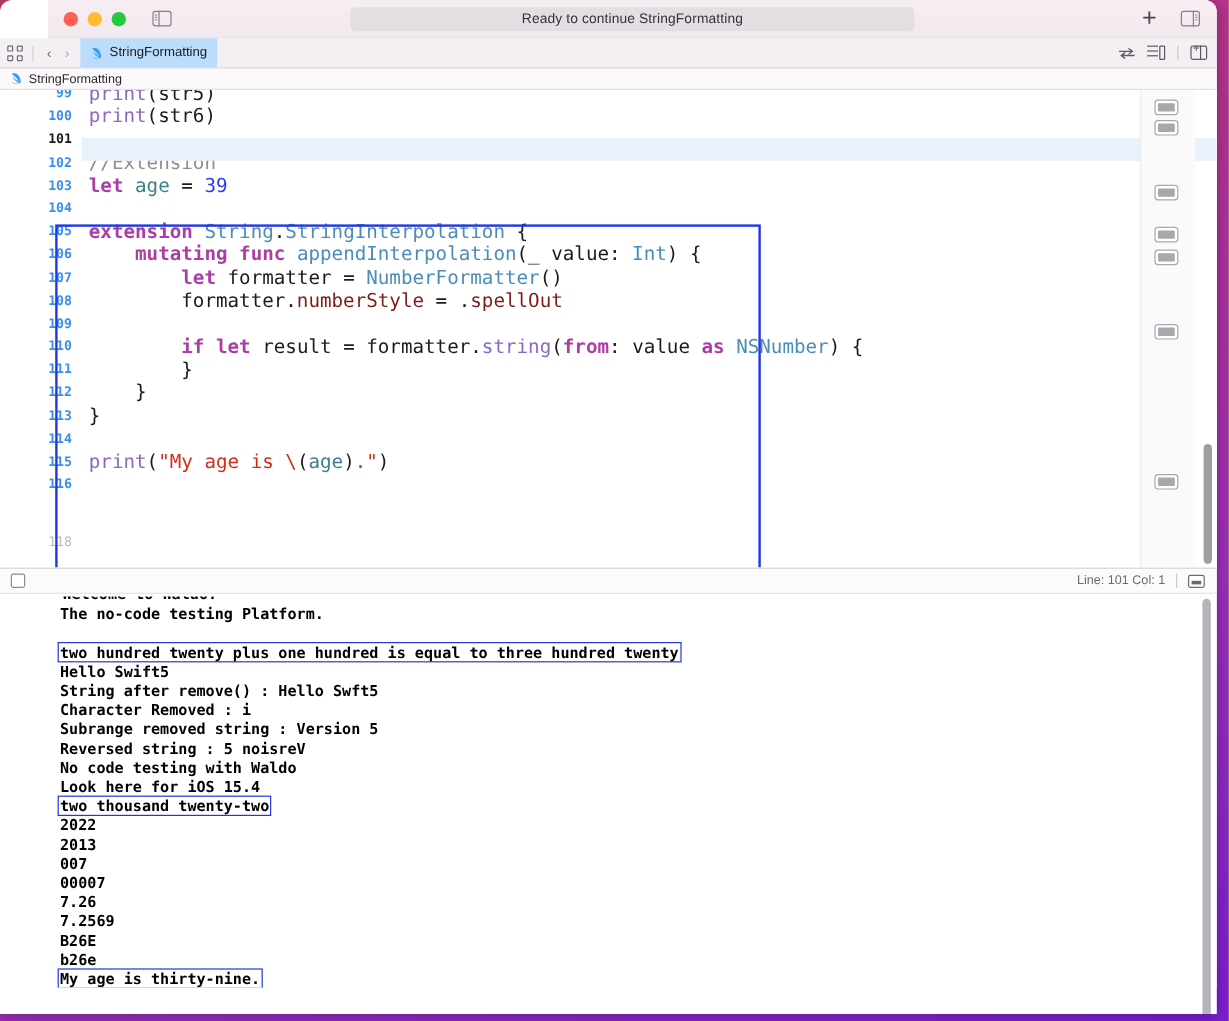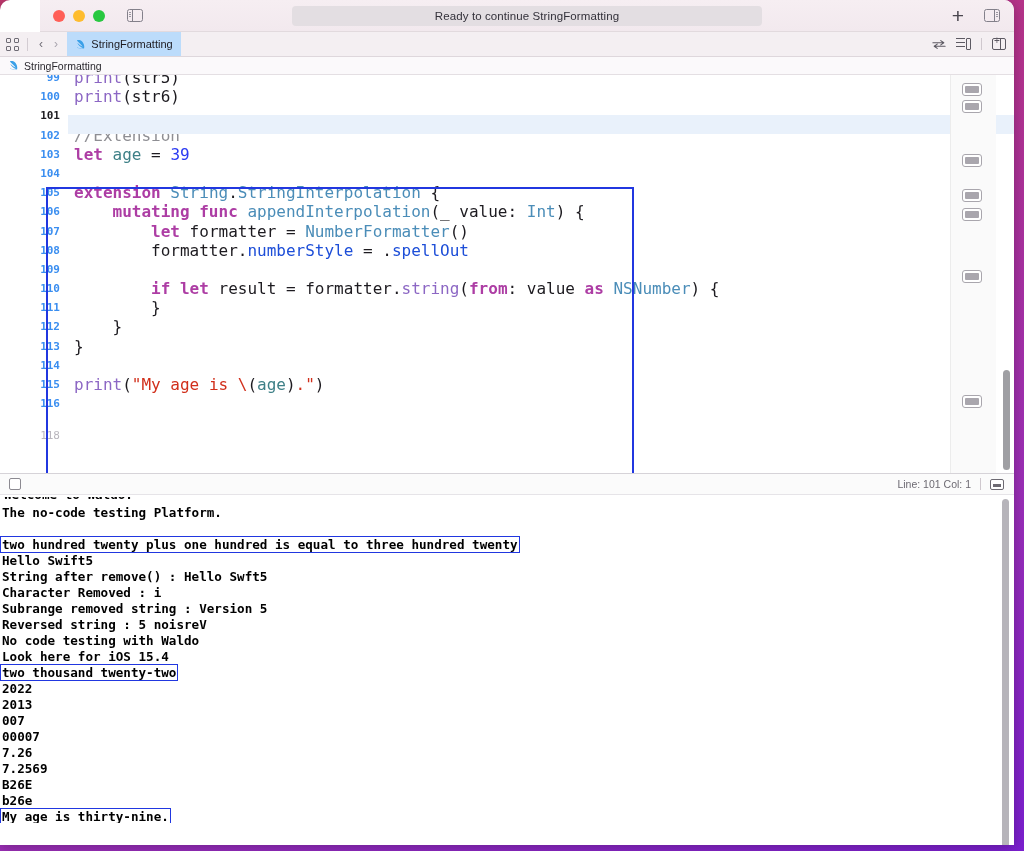--- a/index.html
+++ b/index.html
@@ -157,21 +157,21 @@
     font-size:16px; color:#1d1b20;
     padding-left:6px;
   }
   .kw{color:#ad3da4;font-weight:600;}
   .tp{color:#3e8087;}
   .ty{color:#4b8db8;}
   .num{color:#2b3af2;}
   .str{color:#d12f1b;}
   .cm{color:#8e8e93;}
   .fn{color:#8c67c4;}
-  .pr{color:#1d4ed8;}
+  .pr{color:#7f1d1d;}
   .id{color:#1d1b20;}
 
   
   #line-hl {
     position:absolute; left:0; right:0; top:40px; height:19.2px;
     background:#e9f1fb; pointer-events:none;
   }
   #gutter-hl {
     position:absolute; left:0; right:0; top:40px; height:19.2px;
     background:#dfeaf8; pointer-events:none;
@@ -218,20 +218,21 @@
   #console-meta .m { font-size:10.5px; color:#6d6a72; }
   .console-icon { width:14px; height:11px; border:1.2px solid #6d6a72; border-radius:2px; position:relative; background:#fff; }
   .console-icon::after{ content:''; position:absolute; left:1.6px; right:1.6px; bottom:1.4px; height:3px; background:#6d6a72; }
 
   
   #console {
     position:relative;
     height:auto; background:#ffffff;
     overflow:hidden;
     padding-top:2px;
+    padding-left:48px;
   }
   .out {
     font-family:"DejaVu Sans Mono","Liberation Mono",monospace;
     font-size:12.6px; font-weight:700; color:#000;
     line-height:16px; white-space:pre;
     padding-left:2px;
   }
   .out.hl { display:inline-block; border:1.8px solid #2137e0; padding:0 1px 0 1px; line-height:15px; }
   .outrow { height:16px; }
   .clip-top { height:6px; overflow:hidden; position:relative; }
@@ -335,21 +336,21 @@
         <div class="ln">107</div>
         <div class="ln">108</div>
         <div class="ln">109</div>
         <div class="ln">110</div>
         <div class="ln">111</div>
         <div class="ln">112</div>
         <div class="ln">113</div>
         <div class="ln">114</div>
         <div class="ln">115</div>
         <div class="ln">116</div>
-        <div class="ln dim" style="margin-top: 13px;">118</div>
+        <div class="ln dim" style="margin-top: 29px;">118</div>
       </div>
     <div id="code-area">
       <div id="line-hl"></div>
     <div class="cl" style="margin-top: -9px;"><span class="fn">print</span><span class="id">(str5)</span></div>
         <div class="cl"><span class="fn">print</span><span class="id">(str6)</span></div>
         <div class="cl"></div>
         <div class="cl"><span class="cm">//Extension</span></div>
         <div class="cl"><span class="kw">let</span> <span class="tp">age</span> <span class="id">=</span> <span class="num">39</span></div>
         <div class="cl"></div>
         <div class="cl"><span class="kw">extension</span> <span class="ty">String</span><span class="id">.</span><span class="ty">StringInterpolation</span> <span class="id">{</span></div>

